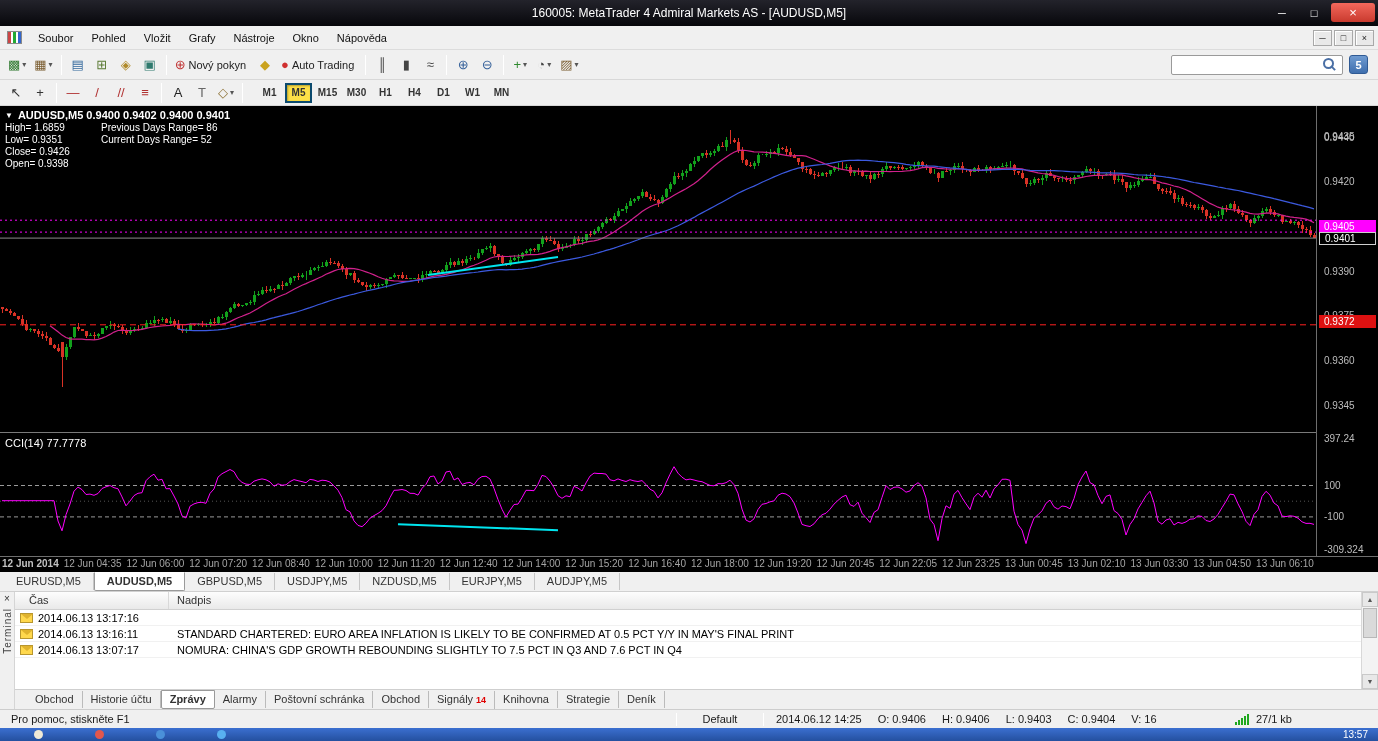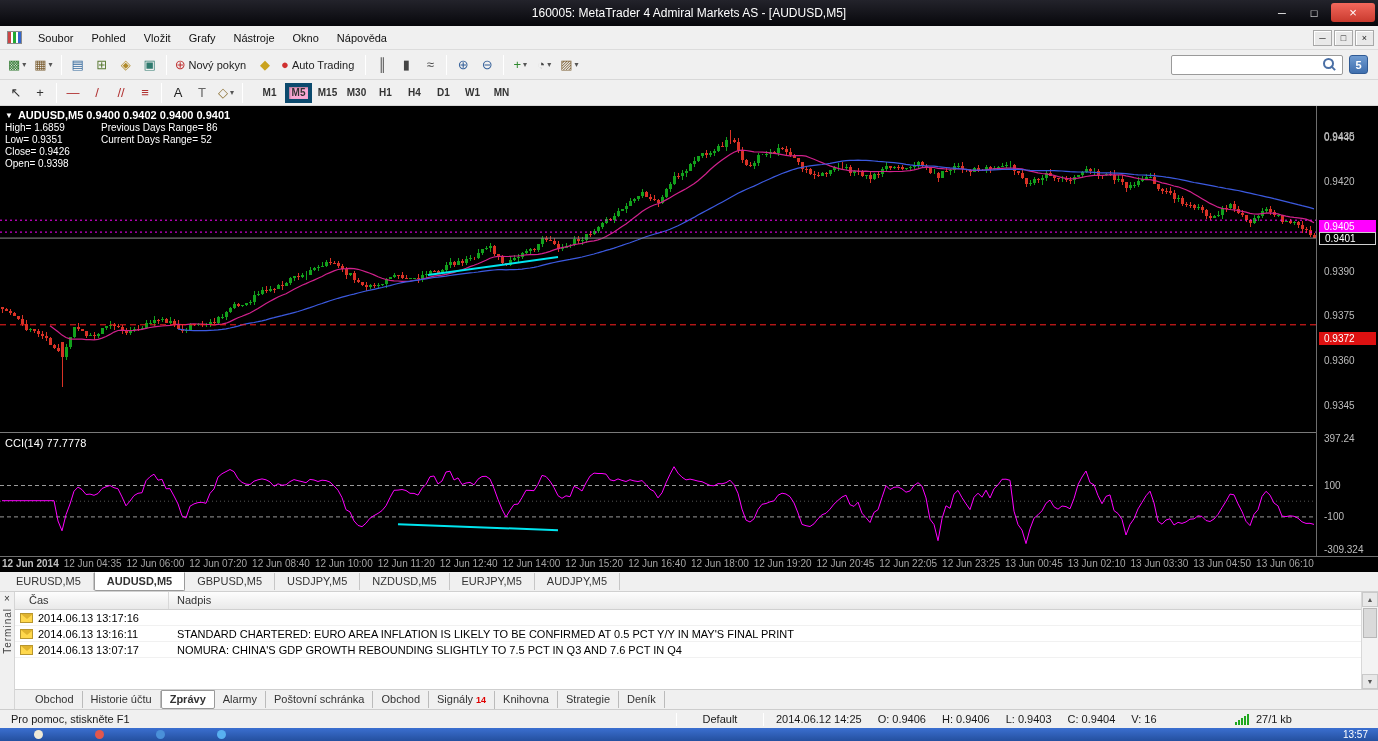--- a/index.html
+++ b/index.html
@@ -34,21 +34,21 @@
   .tb-sep{width:1px;height:20px;background:#c2c2c2;border-right:1px solid #fff;margin:0 4px}
   .search-wrap{margin-left:auto;display:flex;align-items:center;gap:6px;padding-right:6px}
   .search-box{position:relative}
   .search-input{width:172px;height:20px;border:1px solid #9a9a9a;border-radius:2px;font:11px "Liberation Sans",sans-serif;padding:0 22px 0 6px;background:#fff}
   .search-icon{position:absolute;right:6px;top:3px;width:14px;height:14px}
   .search-icon::before{content:"";position:absolute;width:7px;height:7px;border:2px solid #4a6fa5;border-radius:50%;left:0;top:0}
   .search-icon::after{content:"";position:absolute;width:2px;height:6px;background:#4a6fa5;transform:rotate(-45deg);left:9px;top:7px}
   .mql5-btn{width:19px;height:19px;background:linear-gradient(#6f9bd1,#3f6fae);border:1px solid #2f5a94;border-radius:3px;color:#fff;font-weight:bold;display:flex;align-items:center;justify-content:center}
   .timeframes{display:flex;margin-left:8px}
   .tf-btn{min-width:27px;height:20px;display:flex;align-items:center;justify-content:center;font-size:10px;font-weight:bold;color:#333;border:1px solid transparent;margin:0 1px}
-  .tf-btn.active{background:#f9a8d4;border:4px solid #0c4a6e;box-shadow:inset 1px 1px 2px rgba(0,0,0,.3)}
+  .tf-btn.active{background:#fde047;border:2px solid #0c4a6e;box-shadow:inset 1px 1px 2px rgba(0,0,0,.3)}
 
   
   .chart-region{flex:0 0 450px;position:relative;background:#000}
   #chart-svg{position:absolute;left:0;top:0}
   .chart-info{position:absolute;left:5px;top:3px;color:#fff}
   .quote-line{font-size:11px;font-weight:bold;display:flex;align-items:center;gap:5px}
   .one-click{font-size:8px;color:#fff}
   .info-row{font-size:10px;margin-top:1px;display:flex}
   .info-left{width:96px}
   .cci-label{position:absolute;left:5px;top:331px;color:#fff;font-size:11px}
@@ -971,21 +971,21 @@
         <div class="ps-label" style="top: 159.5px;">0.9390</div>
         <div class="ps-label" style="top: 204.4px;">0.9375</div>
         <div class="ps-label" style="top: 249.2px;">0.9360</div>
         <div class="ps-label" style="top: 294.1px;">0.9345</div>
         <div class="ps-label" style="top: 327.4px;">397.24</div>
         <div class="ps-label" style="top: 374px;">100</div>
         <div class="ps-label" style="top: 405.4px;">-100</div>
         <div class="ps-label" style="top: 438.2px;">-309.324</div>
         <div class="ps-marker ps-magenta" style="top: 113.6px;">0.9405</div>
         <div class="ps-marker ps-bordered" style="top: 125.6px;">0.9401</div>
-        <div class="ps-marker ps-red" style="top: 226px;">0.9372</div>
+        <div class="ps-marker ps-red" style="top: 209px;">0.9372</div>
       </div>
   </div>
 
   <div class="time-axis">
     <div class="time-labels">
         <span class="time-label first">12 Jun 2014</span>
         <span class="time-label">12 Jun 04:35</span>
         <span class="time-label">12 Jun 06:00</span>
         <span class="time-label">12 Jun 07:20</span>
         <span class="time-label">12 Jun 08:40</span>

